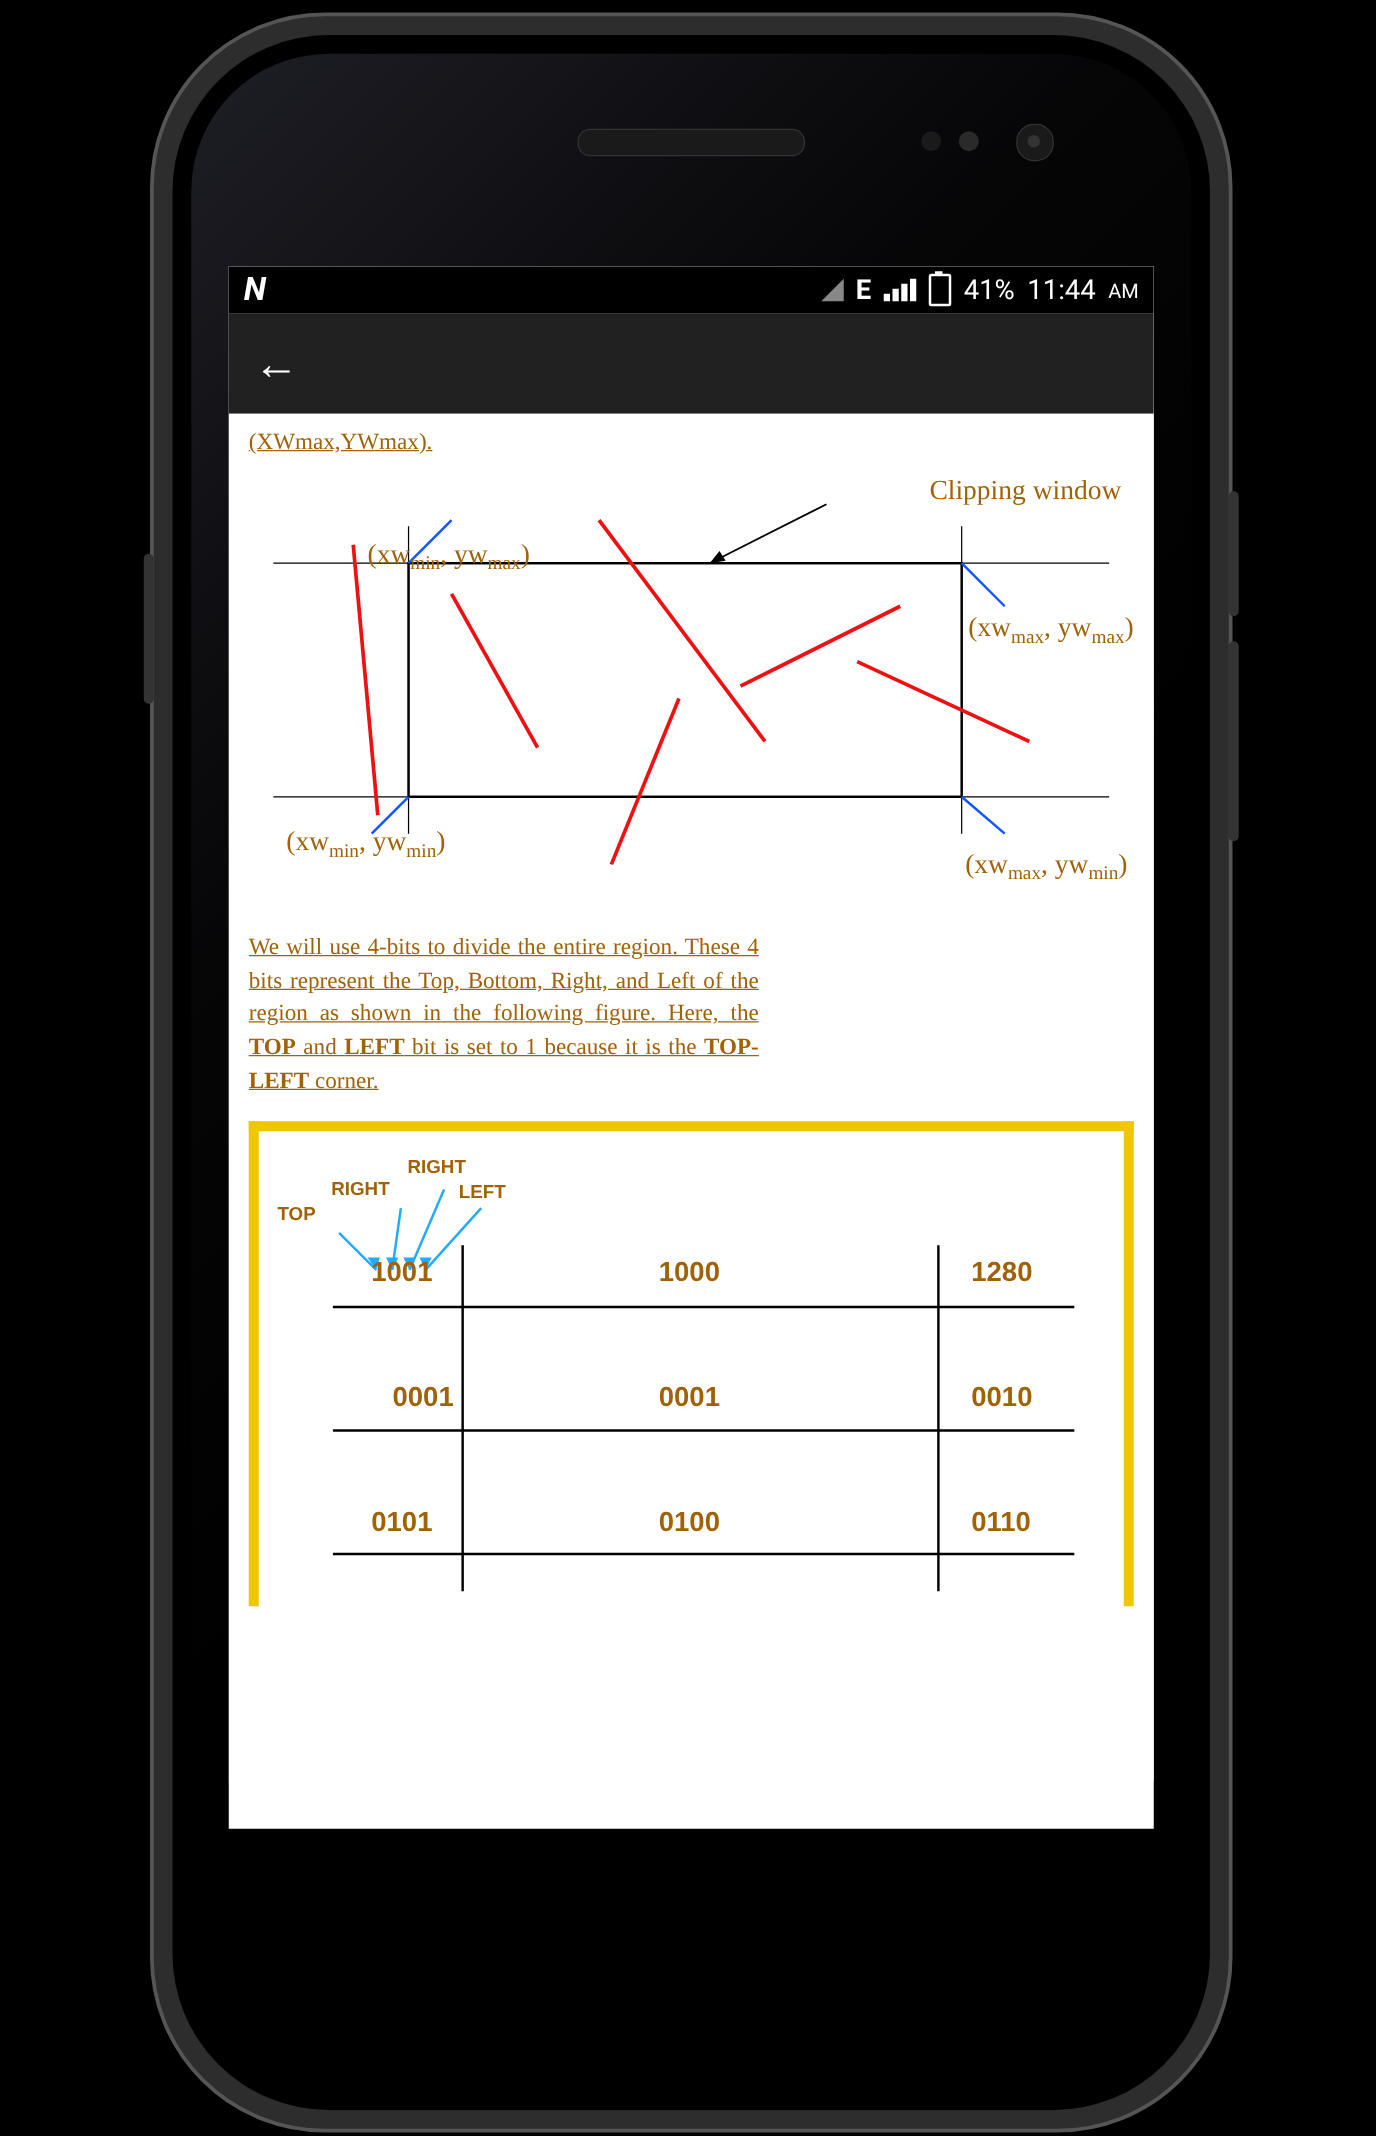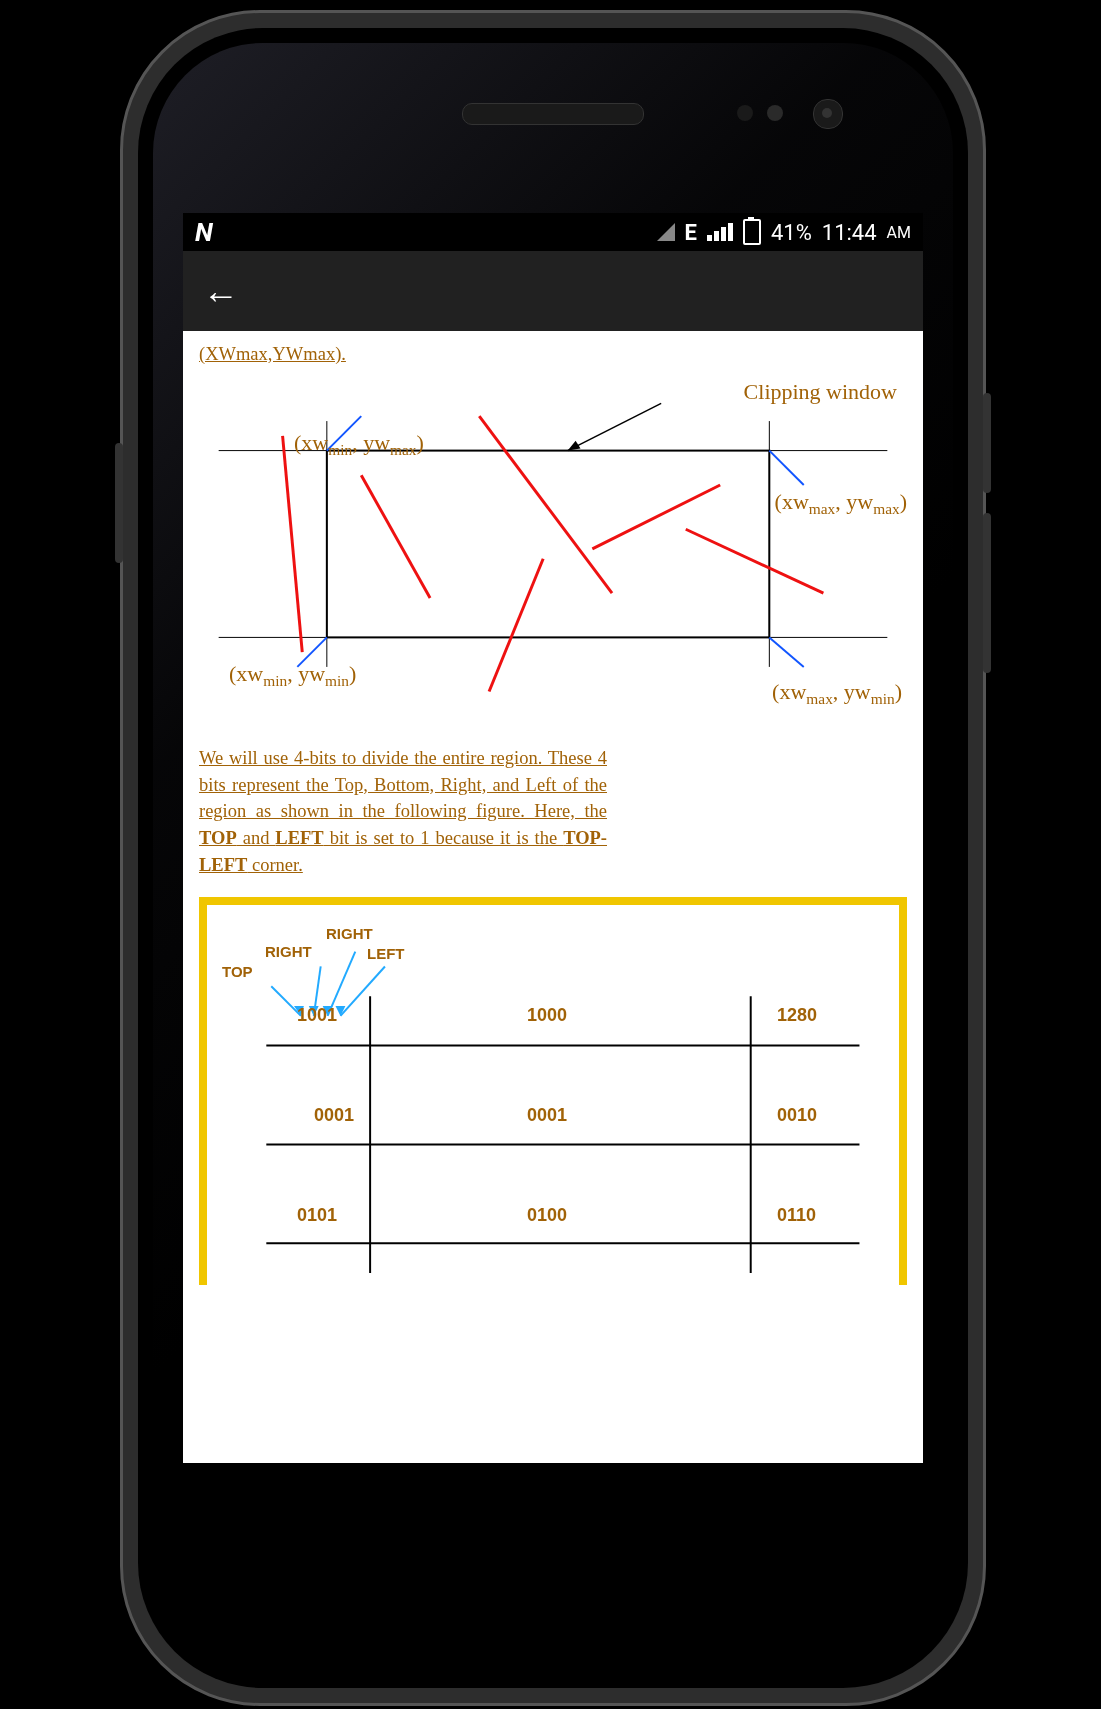--- a/index.html
+++ b/index.html
@@ -32,21 +32,21 @@
   .title{font-size:34px;font-weight:500;}
   .content{background:#fff;color:#a16207;padding:10px 16px 0 16px;font-family:Georgia,serif;font-size:18.5px;text-decoration:underline;}
   .partial{line-height:1.5;}
   .fig1{position:relative;height:330px;margin:10px 0;}
   .fig1 svg{width:100%;height:100%;}
   .lbl{position:absolute;font-family:'Times New Roman',serif;font-size:22px;}
   .lbl sub{font-size:.7em;}
   .para{text-align:justify;line-height:1.45;margin-right:300px;margin-top:36px;}
   .fig2{position:relative;margin-top:15px;height:360px;border-top:8px solid #f0c600;border-left:8px solid #f0c600;border-right:8px solid #f0c600;padding:10px;}
   .fig2 svg{position:absolute;inset:0;width:100%;height:100%;}
-  .code{position:absolute;font-family:Arial,sans-serif;font-weight:bold;font-size:18px;}
+  .code{position:absolute;font-family:Arial,sans-serif;font-weight:bold;font-size:22px;}
   .small{position:absolute;font-family:Arial,sans-serif;font-weight:bold;font-size:15px;}
   .blank{height:140px;background:#fff;}
 </style>
 </head>
 <body>
 
 <div class="stage">
   <div class="phone">
     <div class="side-btn" style="left:-8px;top:430px;width:8px;height:120px;"></div>
     <div class="side-btn" style="right:-8px;top:380px;width:8px;height:100px;"></div>

